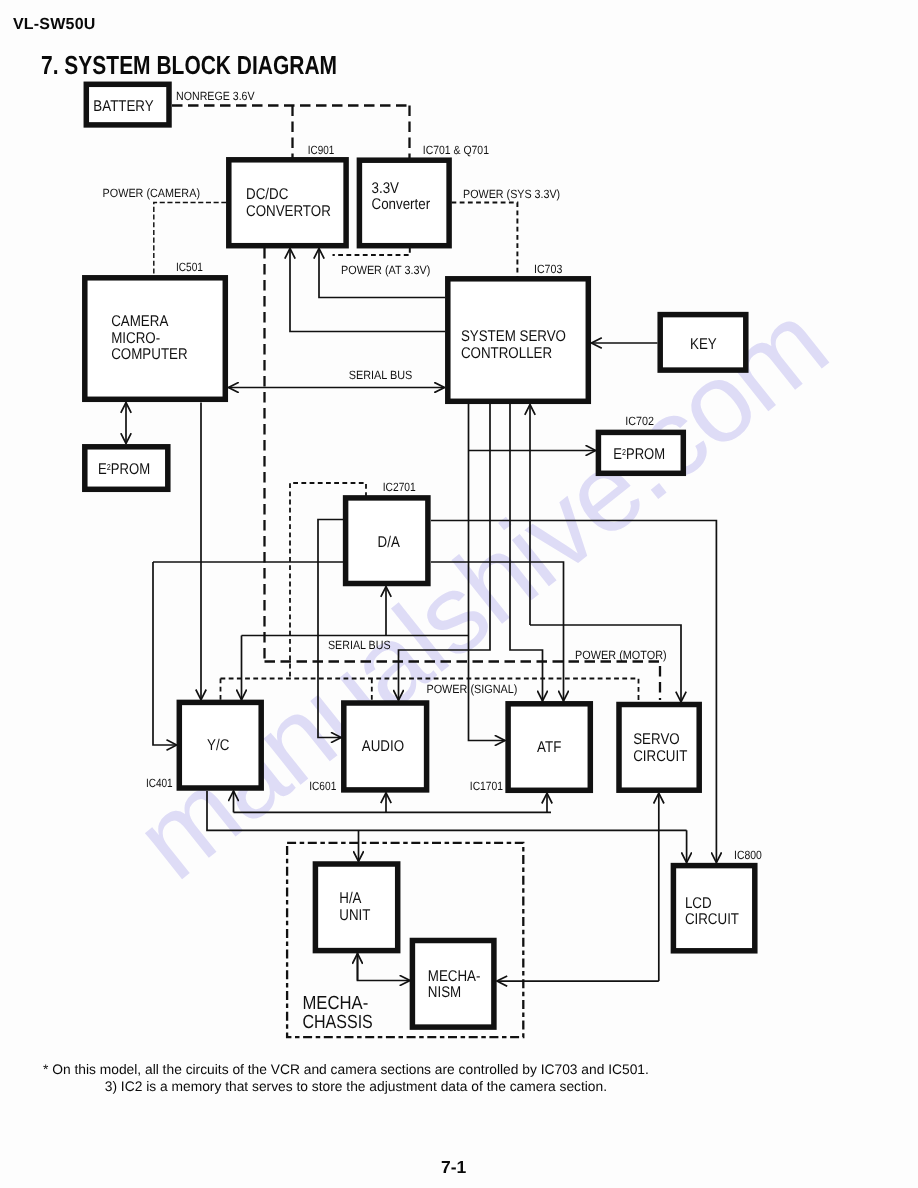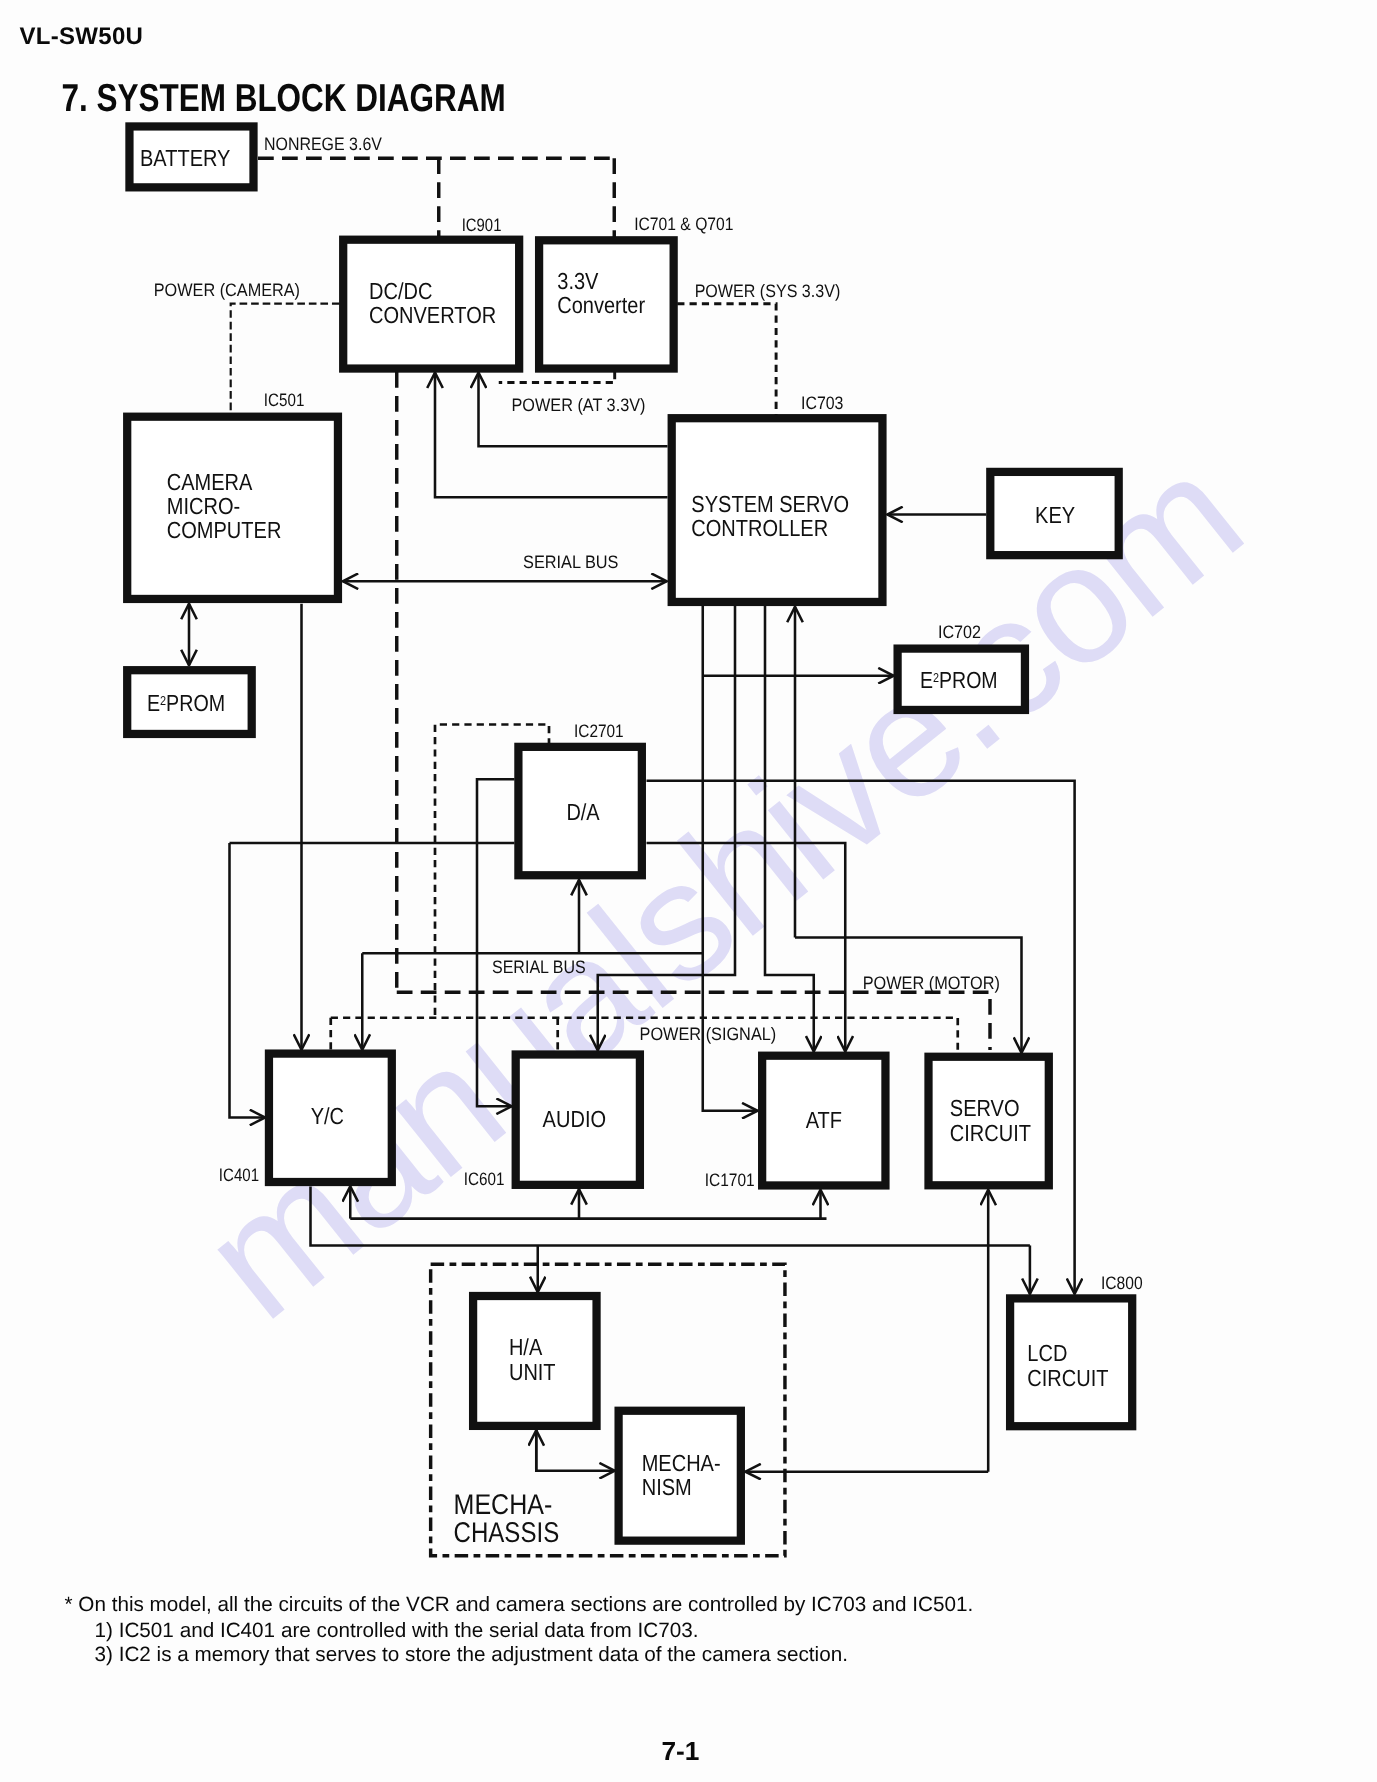--- a/index.html
+++ b/index.html
@@ -4,21 +4,21 @@
 <title>VL-SW50U System Block Diagram</title>
 <style>
   html,body{margin:0;padding:0;background:#ffffff;}
   *{-webkit-font-smoothing:antialiased;text-rendering:geometricPrecision;}
   body{width:918px;height:1188px;overflow:hidden;font-family:"Liberation Sans",sans-serif;color:#0a0a0a;}
   #page{position:relative;width:918px;height:1188px;background:#fdfdfd;}
   .hdr{position:absolute;font-weight:bold;}
   #model{left:13px;top:16px;font-size:16px;letter-spacing:.2px;}
   #title{left:40.5px;top:49.5px;font-size:26px;transform:scaleX(0.807);transform-origin:left top;white-space:nowrap;}
   #footnotes{position:absolute;left:43px;top:1062px;font-size:13.8px;line-height:16.7px;}
-  #footnotes div{white-space:pre;}
+  #footnotes div{white-space:pre;text-align:center;}
   #pageno{position:absolute;left:419px;top:1156.5px;font-size:17.5px;font-weight:bold;margin-left:22px;}
   svg{position:absolute;left:0;top:0;}
   .blk{stroke-width:5.5;}
   text{font-family:"Liberation Sans",sans-serif;fill:#111;}
   #watermark text{fill:#dedcf6;font-family:"Liberation Sans",sans-serif;}
   .blabel{font-size:15.5px;}
   .ref{font-size:12px;}
   .sig{font-size:12px;}
   .sup{font-size:8.6px;}
   .chassis{font-size:19px;}
@@ -29,21 +29,20 @@
   .dashmed{stroke-dasharray:4.8 3.4;stroke-width:1.95;}
 </style>
 </head>
 <body>
 
 <div id="page">
   <div class="hdr" id="model">VL-SW50U</div>
   <div class="hdr" id="title">7. SYSTEM BLOCK DIAGRAM</div>
   <div id="footnotes">
     <div>* On this model, all the circuits of the VCR and camera sections are controlled by IC703 and IC501.</div>
-    <div style="padding-left:20px">1) IC501 and IC401 are controlled with the serial data from IC703.</div>
     <div style="padding-left:20px">3) IC2 is a memory that serves to store the adjustment data of the camera section.</div>
   </div>
   <div id="pageno">7-1</div>
 
   <svg id="diagram" width="918" height="1188" viewBox="0 0 918 1188">
     <defs>
       <marker id="ah" viewBox="0 0 11.6 11.6" refX="11.0" refY="5.8" markerWidth="11.6" markerHeight="11.6" orient="auto-start-reverse" markerUnits="userSpaceOnUse">
         <path d="M0.7,0.6 L11.0,5.8 L0.7,11.0" fill="none" stroke="#111" stroke-width="1.7" stroke-linecap="butt" stroke-linejoin="miter"></path>
       </marker>
     </defs>

